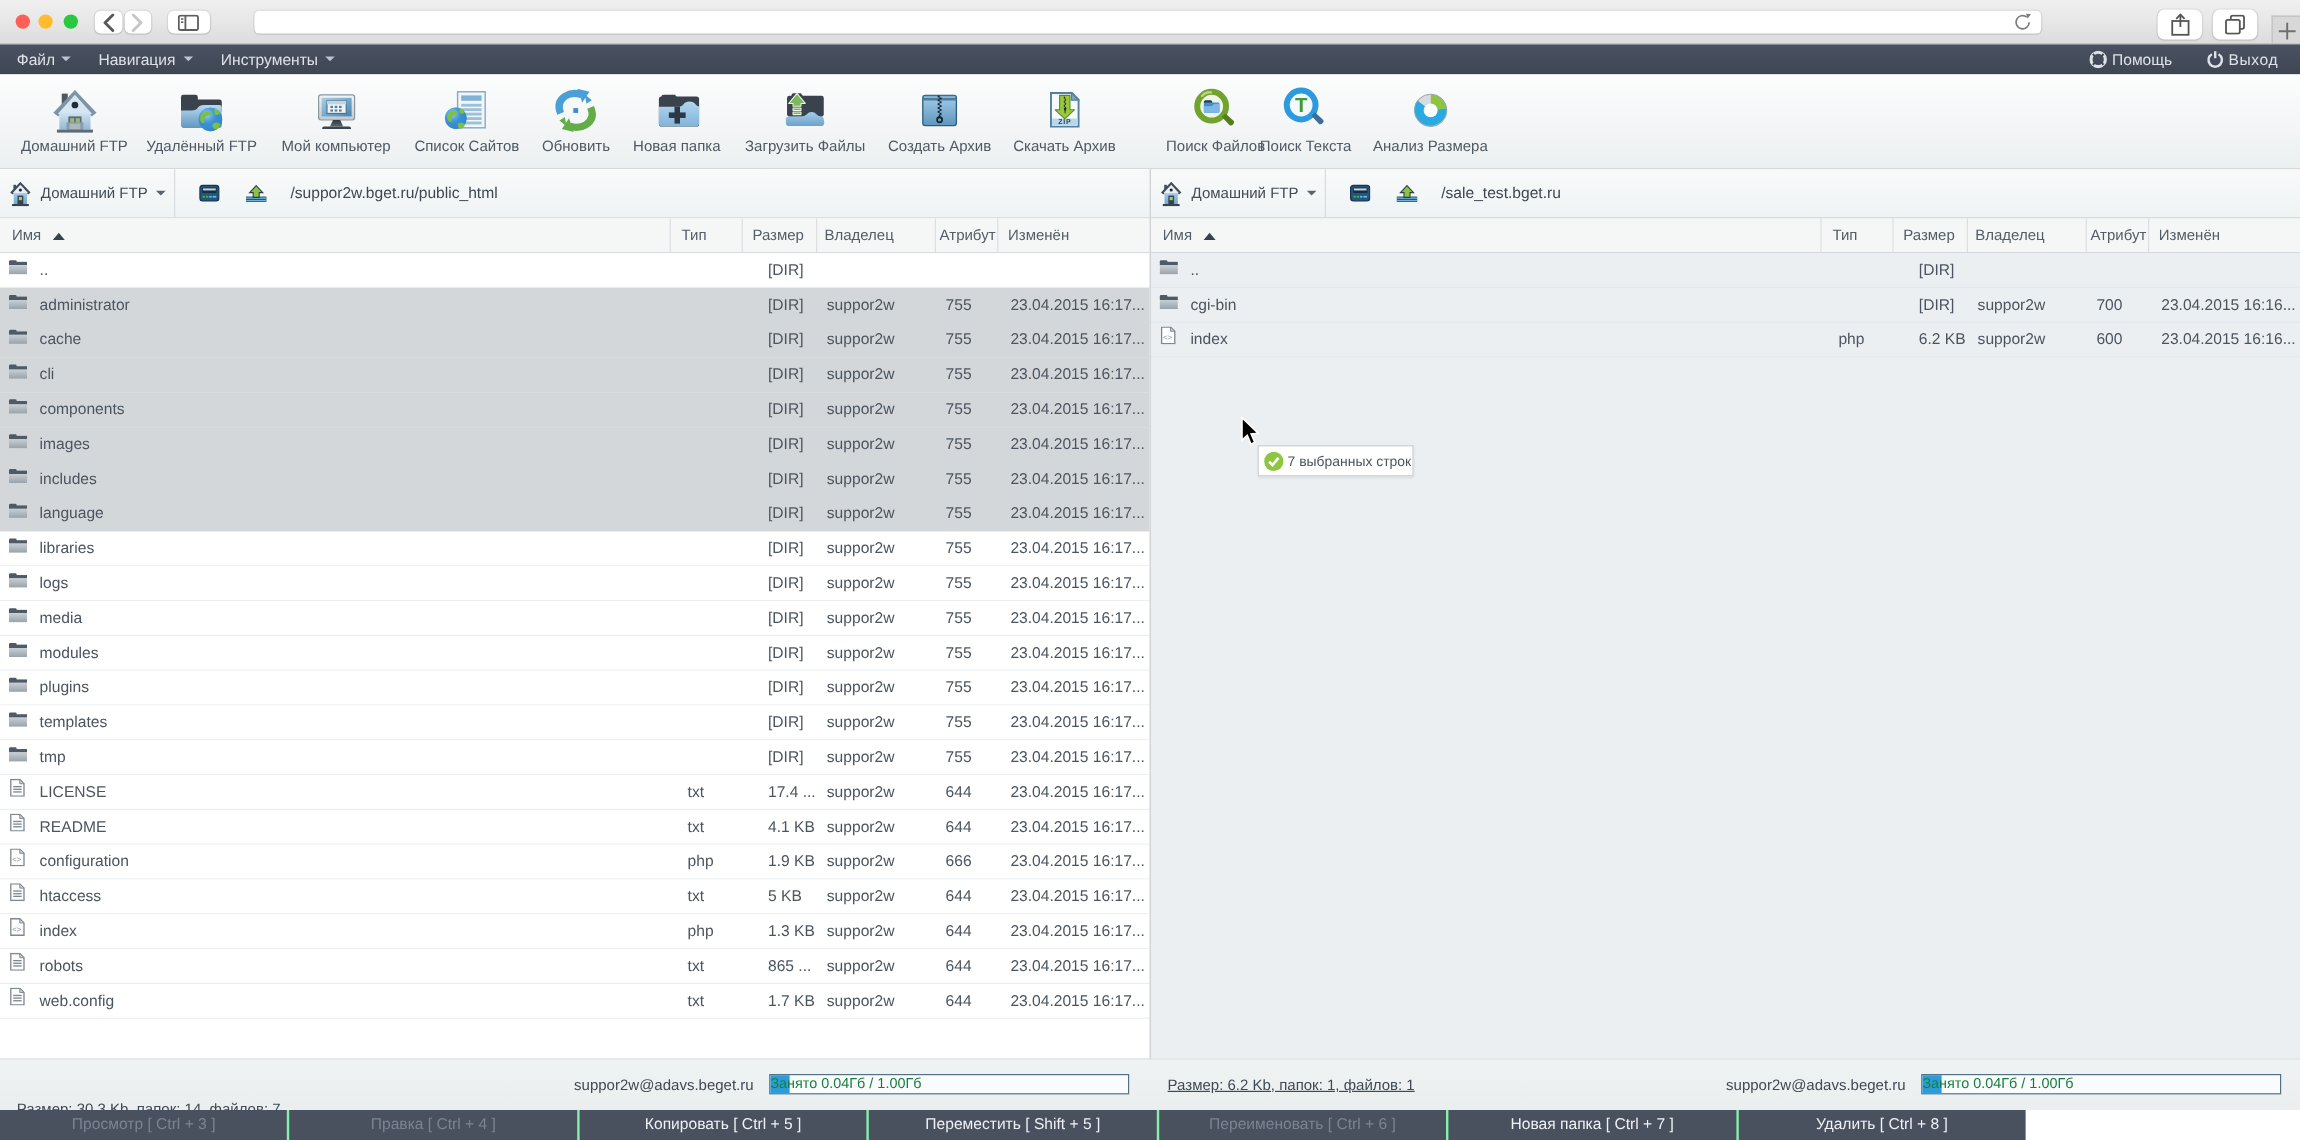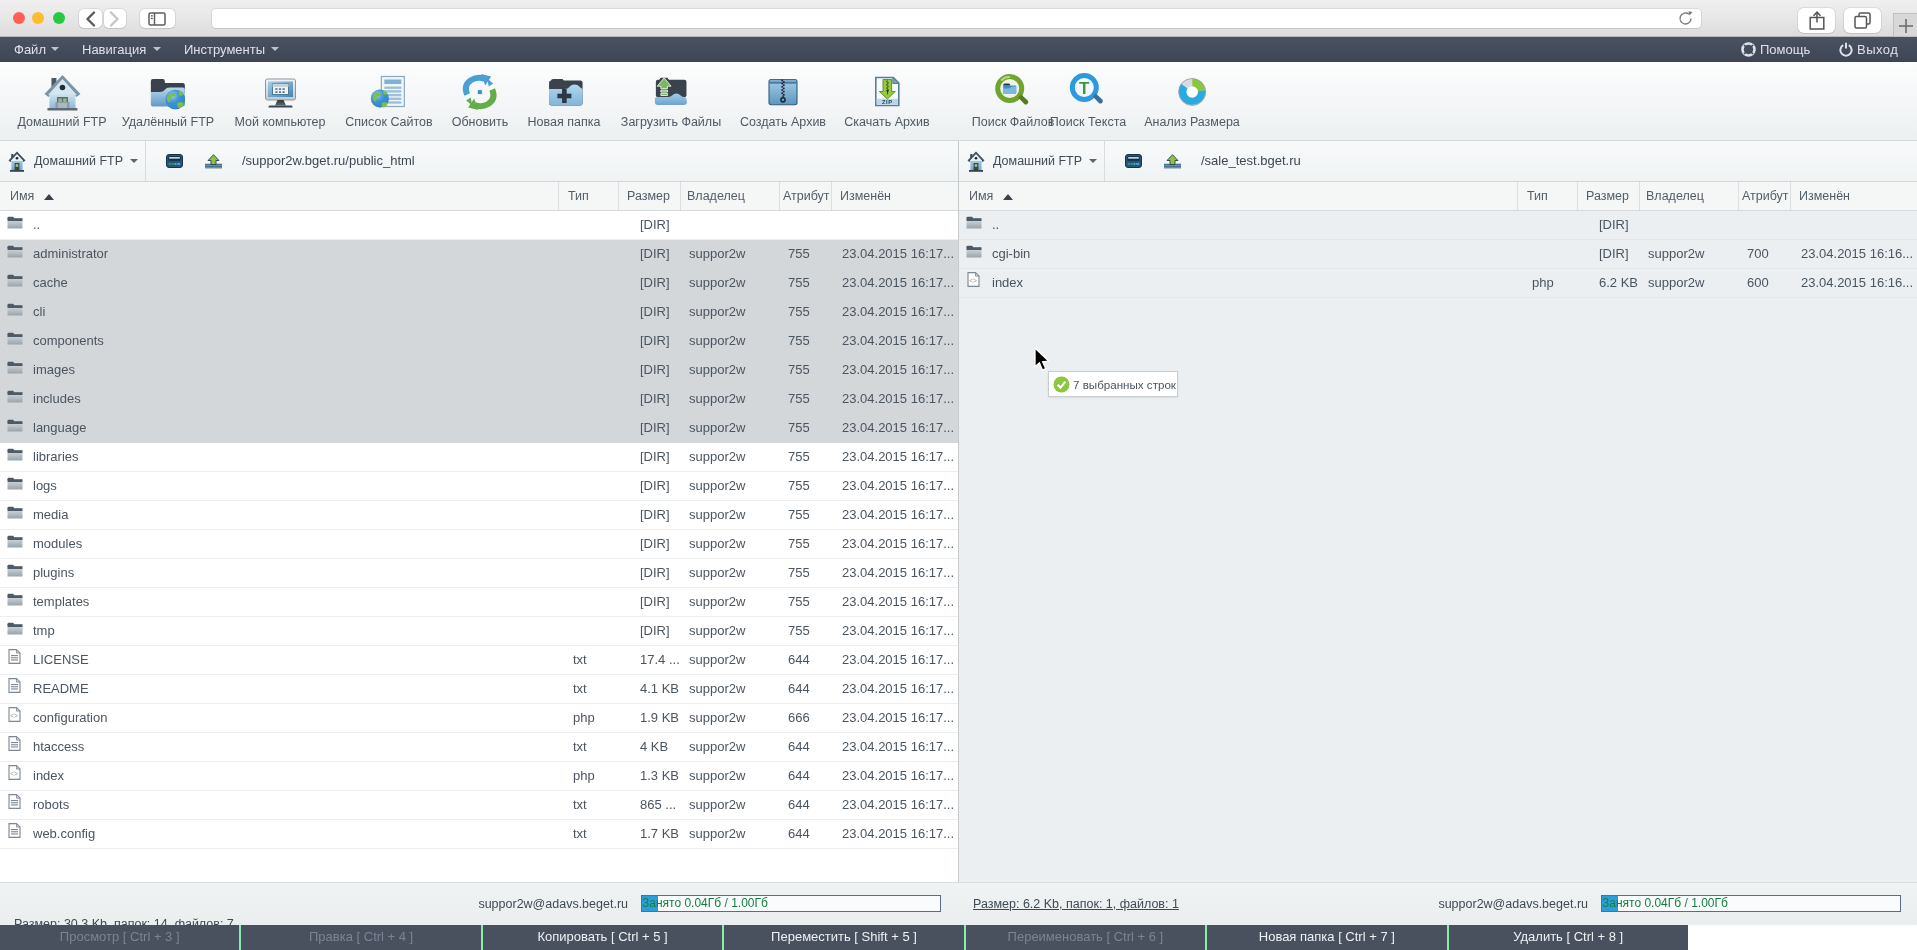--- a/index.html
+++ b/index.html
@@ -753,21 +753,21 @@
 <path d="M1 0.6 h7.5 l3.5 3.5 v10.3 h-11z" fill="#fdfdfd" stroke="#7e8893" stroke-width="1.1"></path>
 <polygon points="8.5,0.6 8.5,4.1 12,4.1" fill="#cfd5da" stroke="#7e8893" stroke-width="0.8"></polygon>
 <g fill="#7e8893">
 <rect x="3" y="6" width="7" height="1.1"></rect>
                   <rect x="3" y="8.2" width="7" height="1.1"></rect>
 <rect x="3" y="10.4" width="7" height="1.1"></rect>
 </g>
 </svg></span>
             <span class="c-name">htaccess</span>
             <span class="c-type">txt</span>
-            <span class="c-size">4 KB</span>
+            <span class="c-size">5 KB</span>
             <span class="c-own">suppor2w</span>
             <span class="c-attr">644</span>
             <span class="c-date">23.04.2015 16:17...</span>
           </div>
 <div class="row ">
             <span class="ficon"><svg width="13" height="15" viewBox="0 0 13 15">
 <path d="M1 0.6 h7.5 l3.5 3.5 v10.3 h-11z" fill="#fdfdfd" stroke="#7e8893" stroke-width="1.1"></path>
 <polygon points="8.5,0.6 8.5,4.1 12,4.1" fill="#cfd5da" stroke="#7e8893" stroke-width="0.8"></polygon>
 <text x="6" y="11.4" font-size="6.5" fill="#8d97a0" text-anchor="middle" font-family="Liberation Sans,sans-serif">&lt;&gt;</text>
 </svg></span>

